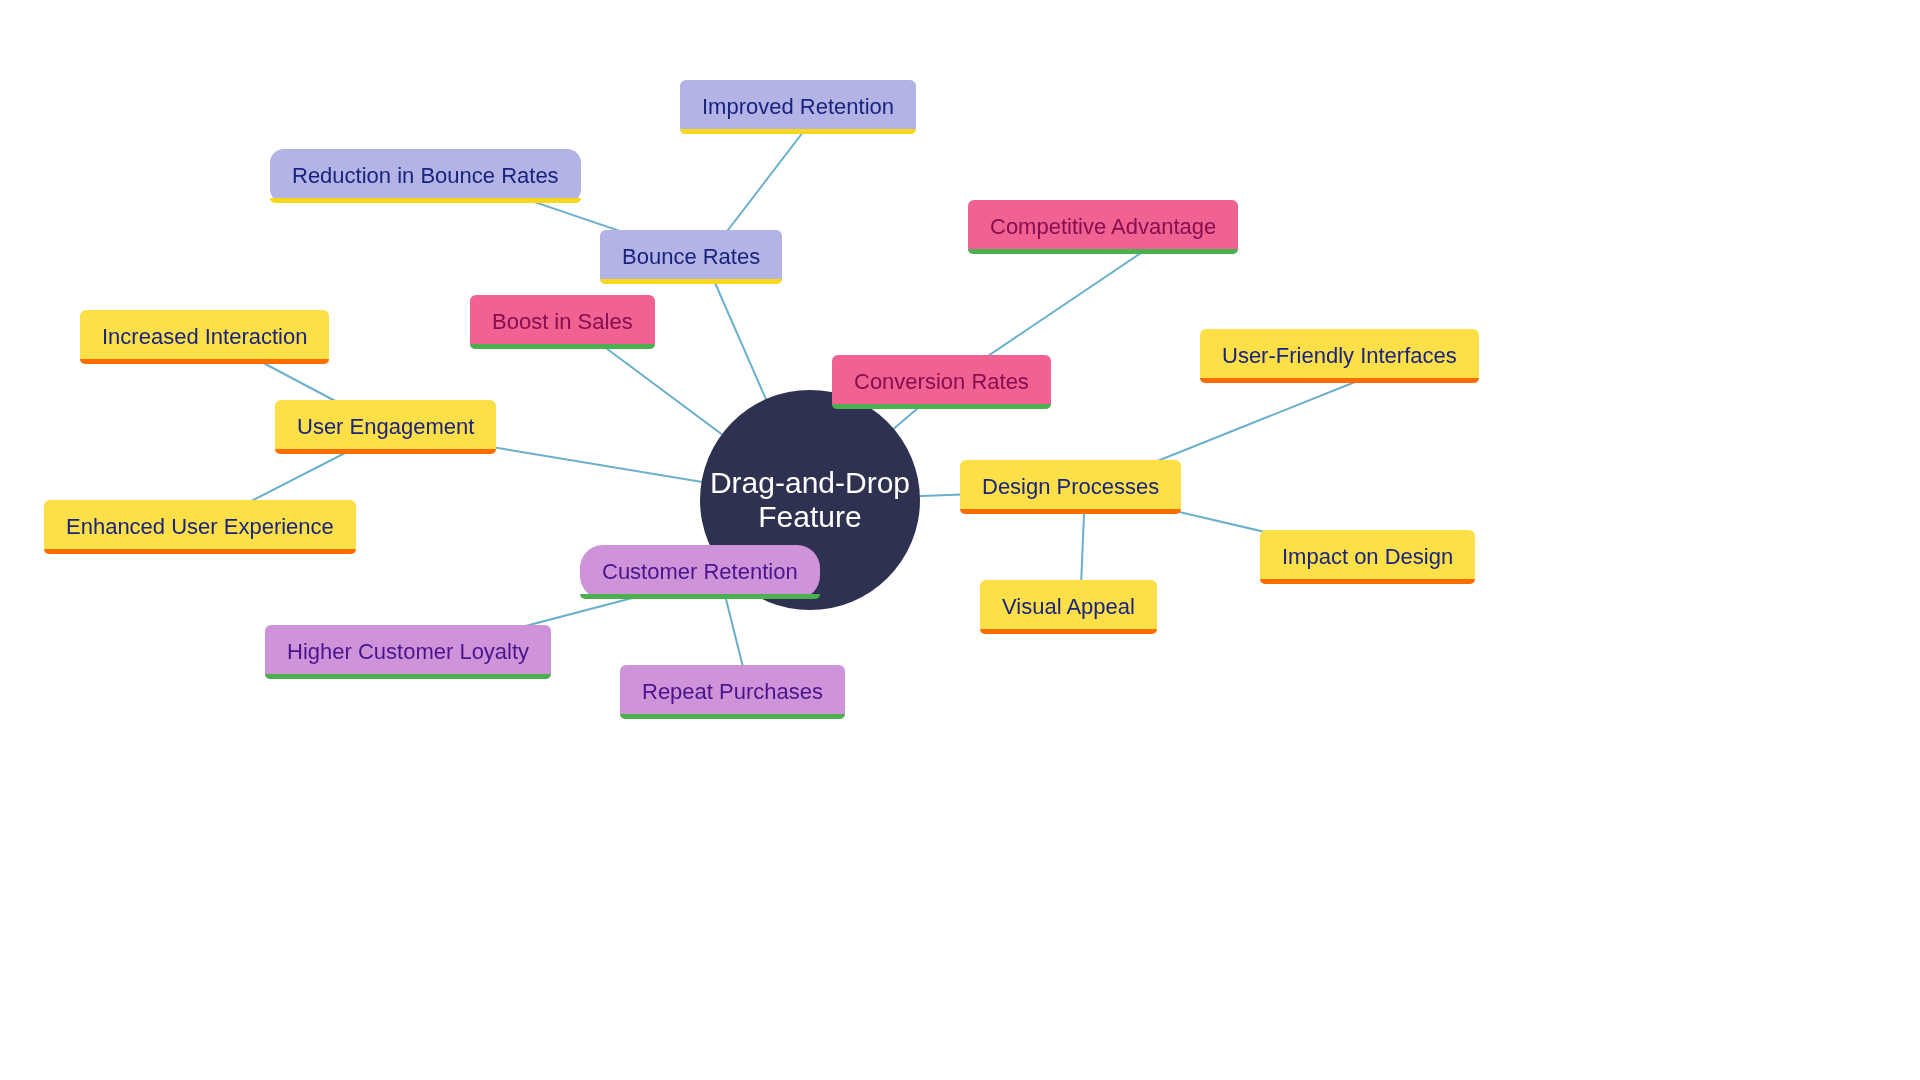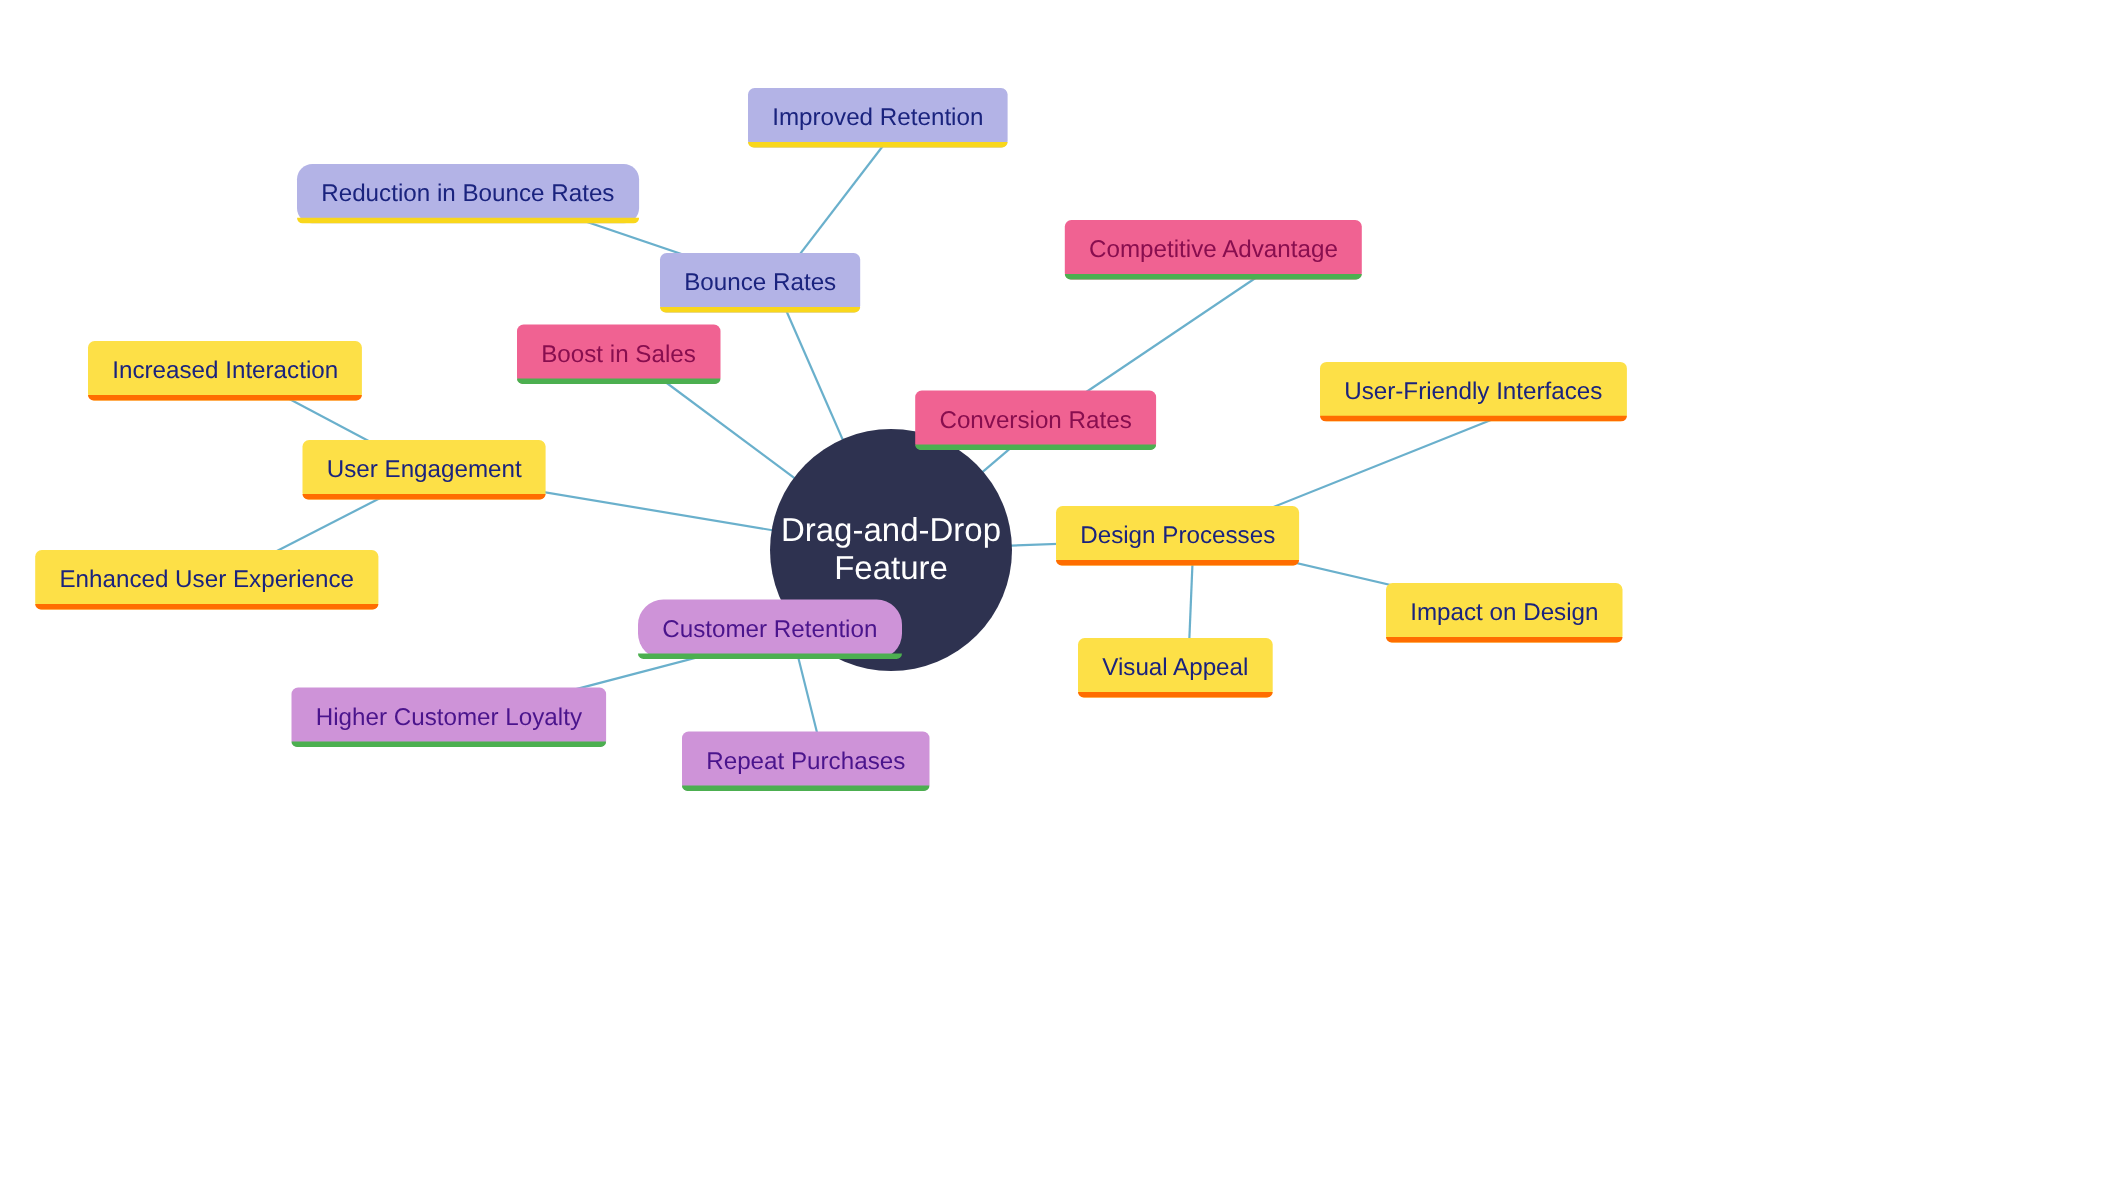--- a/index.html
+++ b/index.html
@@ -105,21 +105,21 @@
 
 <div id="nodes-container">
     <div class="node lavender underline-yellow" style="left: 680px; top: 80px;"><span>Improved Retention</span></div>
     <div class="node lavender underline-yellow" style="left: 600px; top: 230px;"><span>Bounce Rates</span></div>
     <div class="node lavender underline-yellow" style="left: 270px; top: 149px; border-radius: 14px;"><span>Reduction in Bounce Rates</span></div>
     <div class="node pink underline-green" style="left: 470px; top: 295px;"><span>Boost in Sales</span></div>
     <div class="node pink underline-green" style="left: 820px; top: 355px; margin-left: 12px;"><span>Conversion Rates</span></div>
     <div class="node pink underline-green" style="left: 968px; top: 200px;"><span>Competitive Advantage</span></div>
     <div class="node blue underline-orange" style="left: 275px; top: 400px;"><span>User Engagement</span></div>
     <div class="node blue underline-orange" style="left: 80px; top: 310px;"><span>Increased Interaction</span></div>
-    <div class="node blue underline-orange" style="left: 32px; top: 500px; text-align: right;"><span>Enhanced User Experience</span></div>
+    <div class="node blue underline-orange" style="left: 44px; top: 500px; text-align: right;"><span>Enhanced User Experience</span></div>
     <div class="node blue underline-orange" style="left: 960px; top: 460px;"><span>Design Processes</span></div>
     <div class="node blue underline-orange" style="left: 1200px; top: 329px;"><span>User-Friendly Interfaces</span></div>
     <div class="node blue underline-orange" style="left: 1260px; top: 530px;"><span>Impact on Design</span></div>
     <div class="node blue underline-orange" style="left: 980px; top: 580px;"><span>Visual Appeal</span></div>
     <div class="node purple underline-green" style="left: 580px; top: 545px; border-radius: 23px;"><span>Customer Retention</span></div>
     <div class="node purple underline-green" style="left: 265px; top: 625px;"><span>Higher Customer Loyalty</span></div>
     <div class="node purple underline-green" style="left: 620px; top: 665px;"><span>Repeat Purchases</span></div>
   </div>
 
 </body></html>

